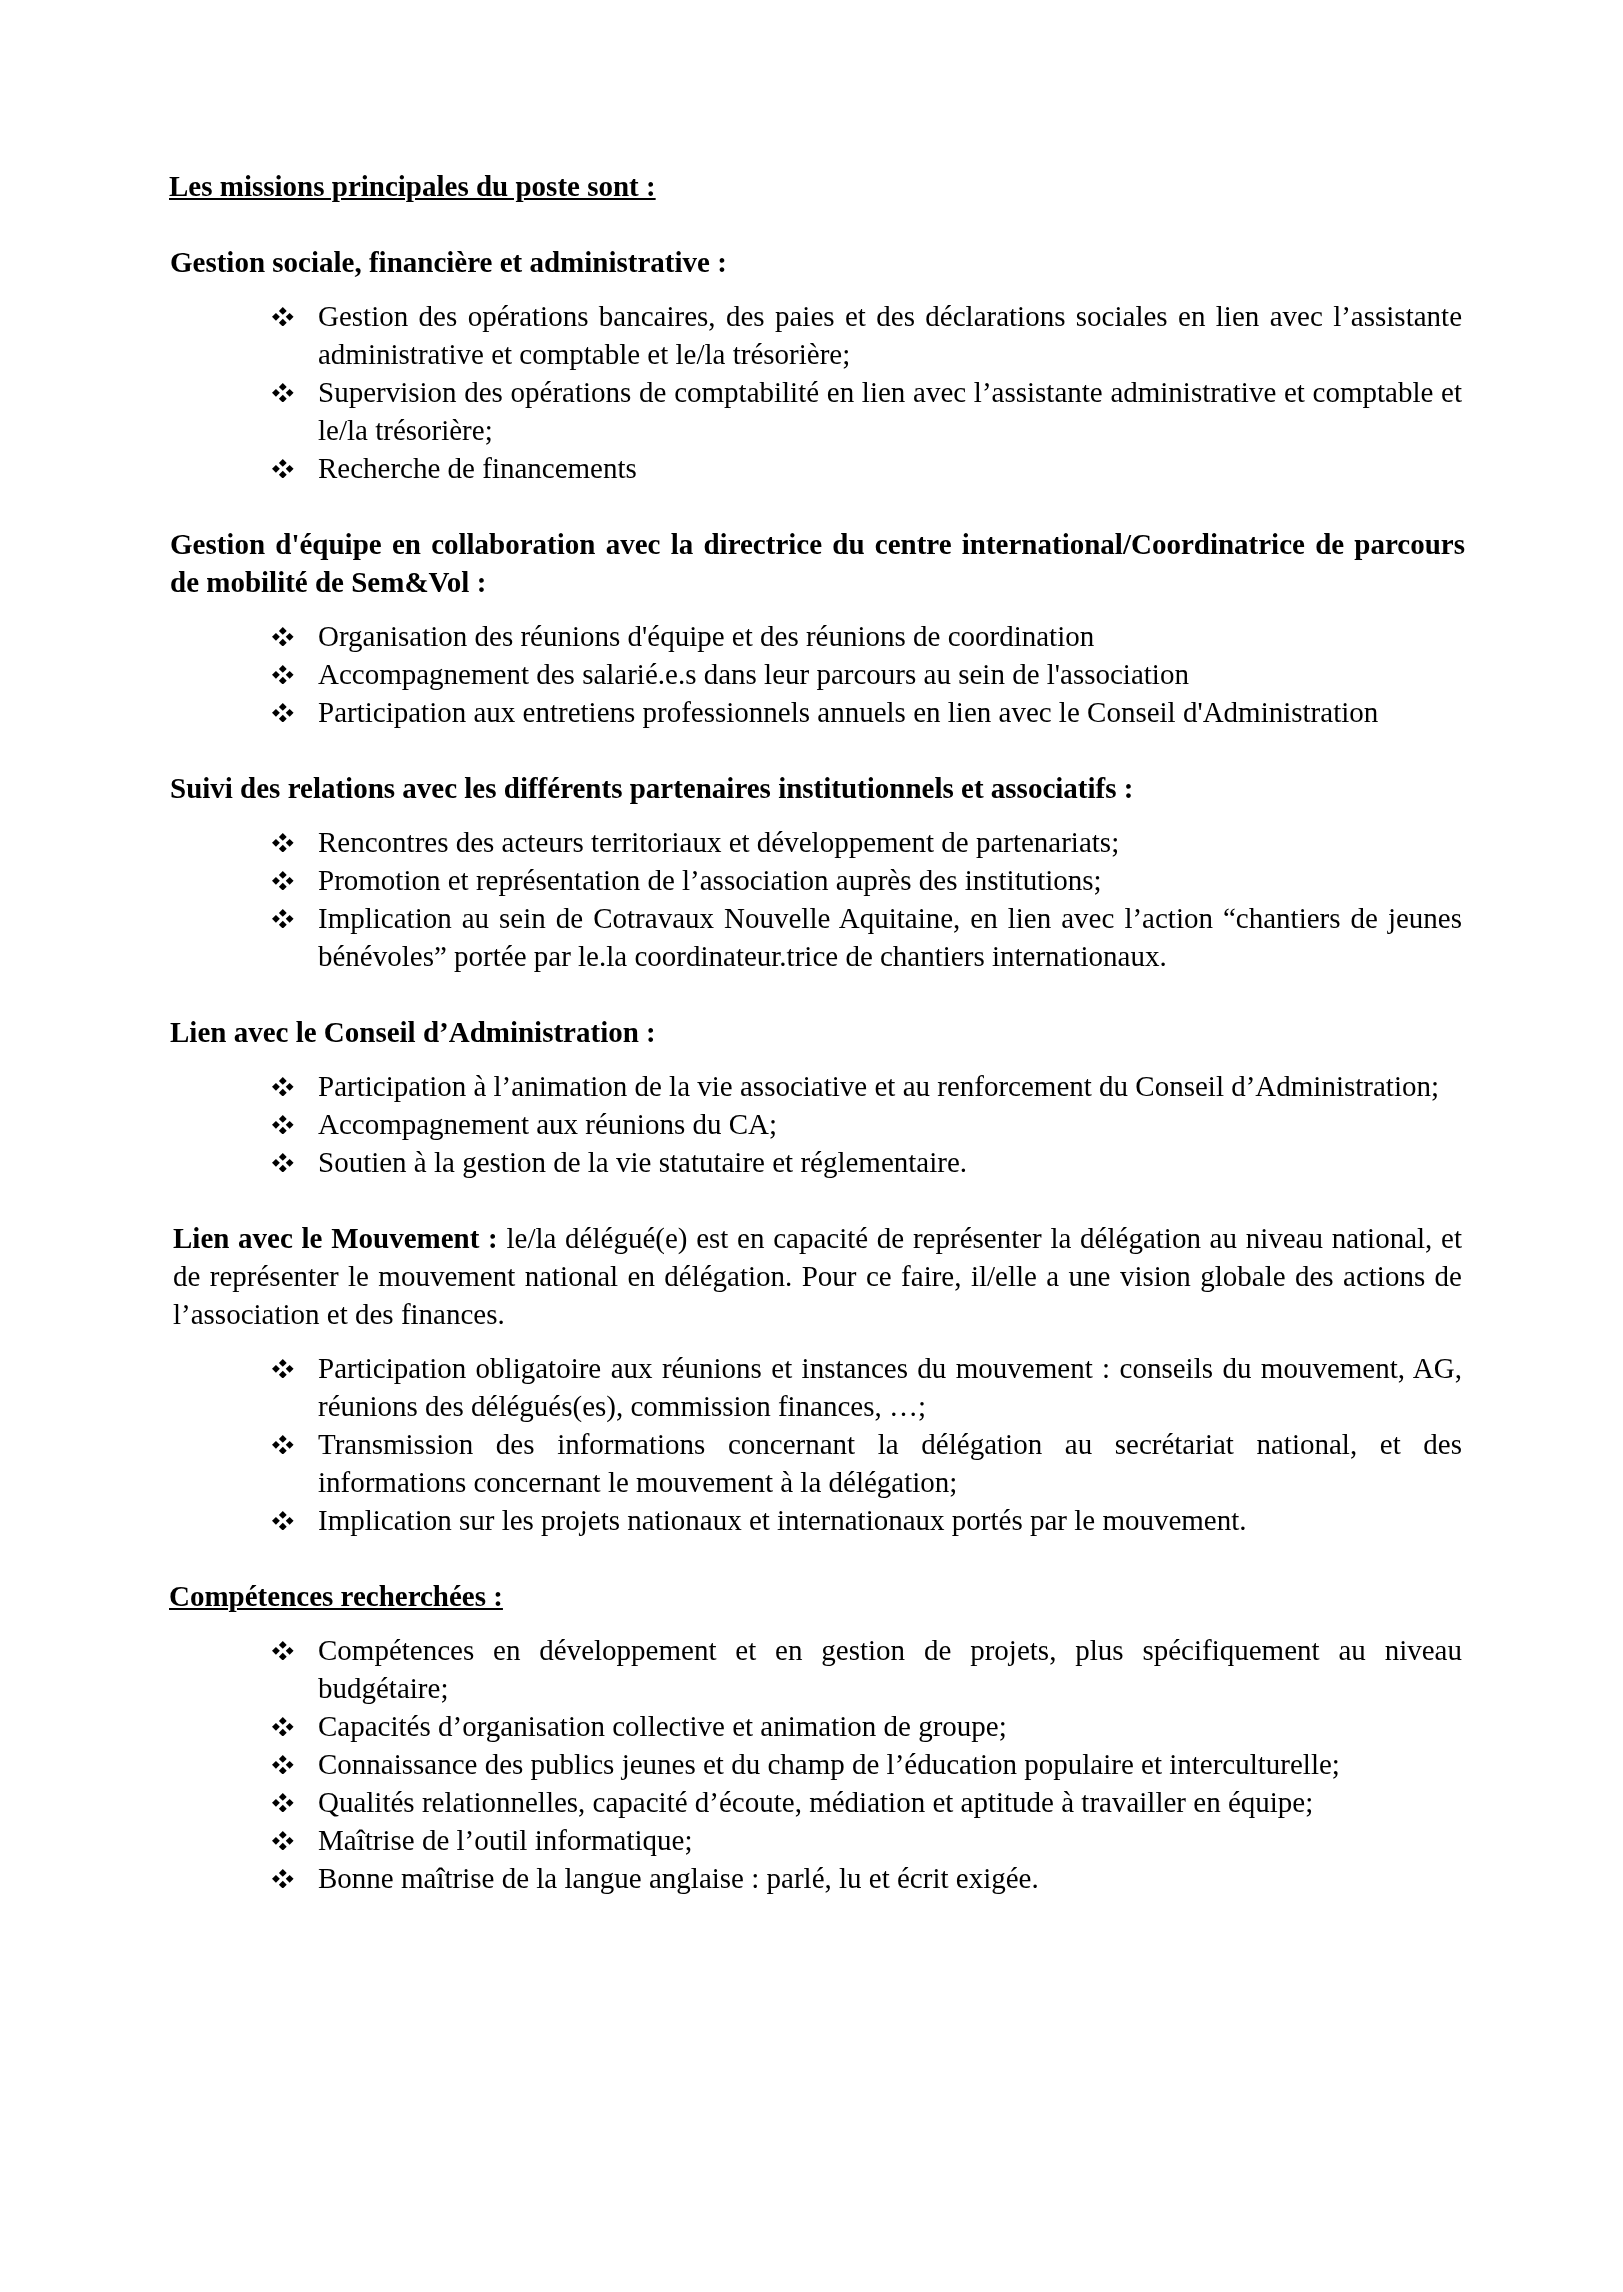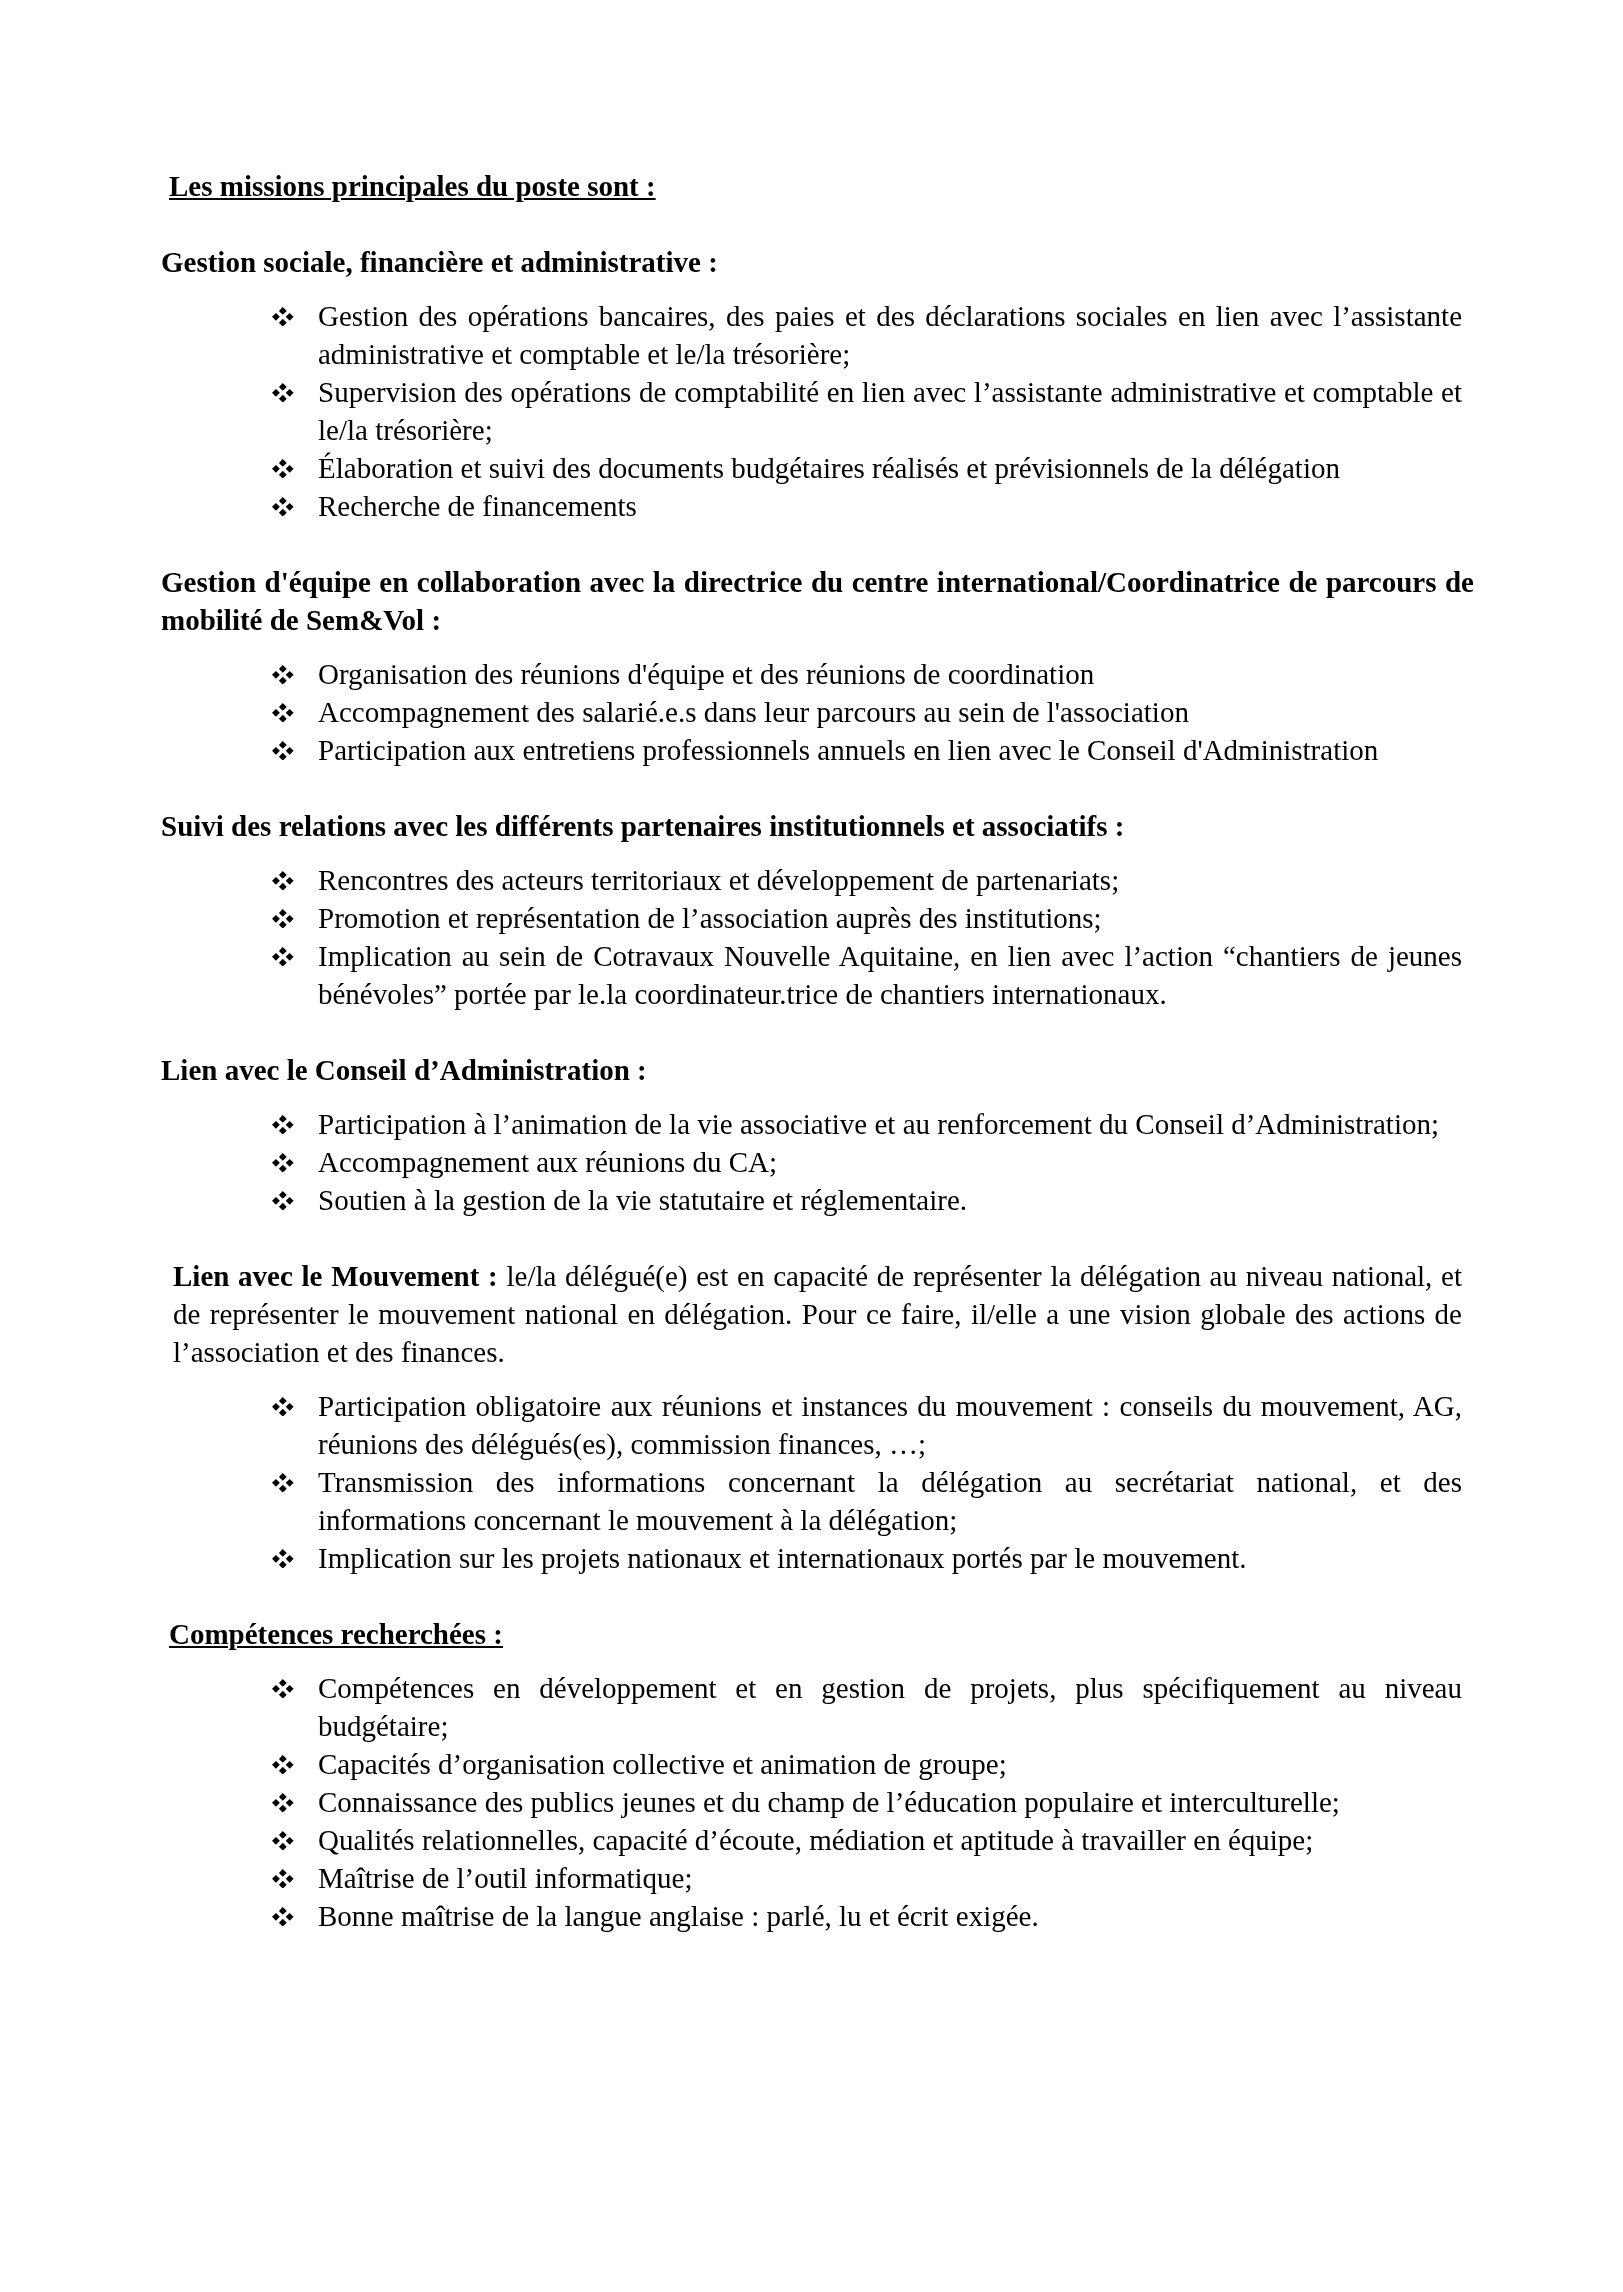--- a/index.html
+++ b/index.html
@@ -6,21 +6,21 @@
   body {
     width: 1623px; height: 2293px; position: relative; overflow: hidden;
     font-family: "Liberation Serif", "DejaVu Serif", serif;
     color: #000000;
     font-size: 29px;
     line-height: 38px;
   }
   .page { position: absolute; left: 157px; top: 155px; width: 1321px; }
   .title { font-weight: bold; text-decoration: underline; margin: 12px; }
   .section { margin-top: 38px; }
-  .heading { font-weight: bold; margin: 4px; text-align: justify; }
+  .heading { font-weight: bold; margin: 13px; text-align: justify; }
   .para { margin: 16px; text-align: justify; text-align-last: left; }
   .para b { font-weight: bold; }
   ul.bullets { list-style: none; margin: 16px; padding: 0; }
   ul.bullets li {
     position: relative; padding-left: 145px; text-align: justify; text-align-last: left;
   }
   ul.bullets li .bullet {
     position: absolute; left: 98px; top: 0; width: 23.5px; height: 38px;
   }
   .bullet svg { position: absolute; left: 1px; top: 9.8px; }
@@ -52,28 +52,20 @@
               <polygon points="11,12 15,16 11,20 7,16" fill="#000"></polygon>
             </svg>
           </span><span>Supervision des opérations de comptabilité en lien avec l’assistante administrative et comptable et le/la trésorière;</span></li>
       <li><span class="bullet">
             <svg width="21.6" height="19.6" viewBox="0 0 22 20">
               <polygon points="11,0 15,4 11,8 7,4" fill="#000"></polygon>
               <polygon points="4,6 8,10 4,14 0,10" fill="#000"></polygon>
               <polygon points="18,6 22,10 18,14 14,10" fill="#000"></polygon>
               <polygon points="11,12 15,16 11,20 7,16" fill="#000"></polygon>
             </svg>
-          </span><span>Élaboration et suivi des documents budgétaires réalisés et prévisionnels  de la délégation</span></li>
-      <li><span class="bullet">
-            <svg width="21.6" height="19.6" viewBox="0 0 22 20">
-              <polygon points="11,0 15,4 11,8 7,4" fill="#000"></polygon>
-              <polygon points="4,6 8,10 4,14 0,10" fill="#000"></polygon>
-              <polygon points="18,6 22,10 18,14 14,10" fill="#000"></polygon>
-              <polygon points="11,12 15,16 11,20 7,16" fill="#000"></polygon>
-            </svg>
           </span><span>Recherche de financements</span></li>
     </ul>
   </div>
 
   <div class="section">
     <p class="heading">Gestion d'équipe en collaboration avec la directrice du centre international/Coordinatrice de parcours de mobilité de Sem&amp;Vol :</p>
     <ul class="bullets">
       <li><span class="bullet">
             <svg width="21.6" height="19.6" viewBox="0 0 22 20">
               <polygon points="11,0 15,4 11,8 7,4" fill="#000"></polygon>

